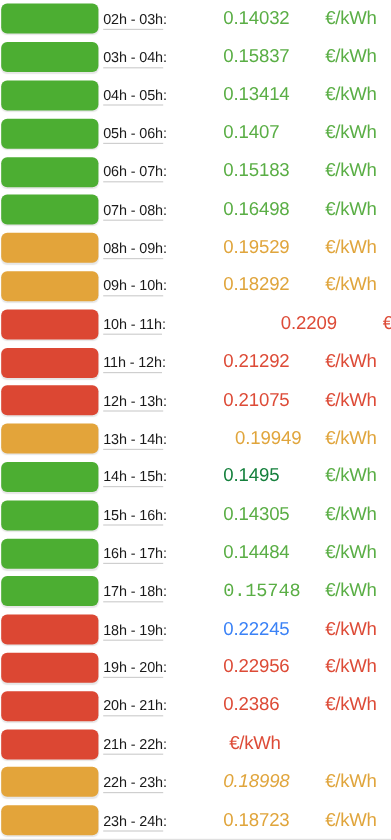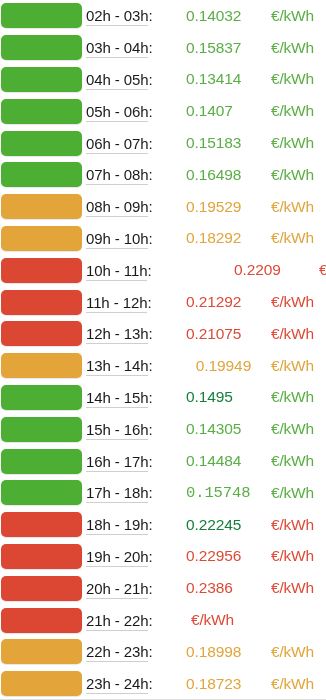--- a/index.html
+++ b/index.html
@@ -33,21 +33,21 @@
   .level-bar {
     width:81px;
     height:25px;
     border-radius:5px;
     margin-left:1px;
     box-shadow:0 1px 1px rgba(0,0,0,0.10);
   }
   .label-cell {
     flex:0 0 95px;
     width:95px;
-    font-size:15px;
+    font-size:12px;
     color:#1a1a1a;
     letter-spacing:-0.1px;
     text-align:left;
     white-space:nowrap;
     position:relative;
   }
   .label-cell .range-text {
     border-bottom:1px solid #cfcfcf;
     padding-bottom:1px;
   }
@@ -202,21 +202,21 @@
       </div>
       <div class="label-cell"><span class="range-text">17h - 18h</span><span class="colon">:</span></div>
       <div class="value-cell" style="color: rgb(90, 174, 69); font-family: Liberation Mono, monospace;">0.15748</div>
       <div class="unit-cell" style="color: rgb(90, 174, 69);">€/kWh</div>
     </div>
     <div class="price-row">
       <div class="bar-cell">
         <div class="level-bar" style="background: rgb(220, 71, 51);"></div>
       </div>
       <div class="label-cell"><span class="range-text">18h - 19h</span><span class="colon">:</span></div>
-      <div class="value-cell" style="color: #15803d;">0.22245</div>
+      <div class="value-cell" style="color: #3b82f6;">0.22245</div>
       <div class="unit-cell" style="color: rgb(221, 75, 55);">€/kWh</div>
     </div>
     <div class="price-row">
       <div class="bar-cell">
         <div class="level-bar" style="background: rgb(220, 71, 51);"></div>
       </div>
       <div class="label-cell"><span class="range-text">19h - 20h</span><span class="colon">:</span></div>
       <div class="value-cell" style="color: rgb(221, 75, 55);">0.22956</div>
       <div class="unit-cell" style="color: rgb(221, 75, 55);">€/kWh</div>
     </div>
@@ -233,21 +233,21 @@
         <div class="level-bar" style="background: rgb(220, 71, 51);"></div>
       </div>
       <div class="label-cell"><span class="range-text">21h - 22h</span><span class="colon">:</span></div>
       <div class="unit-cell" style="color: rgb(221, 75, 55);">€/kWh</div>
     </div>
     <div class="price-row">
       <div class="bar-cell">
         <div class="level-bar" style="background: rgb(227, 164, 58);"></div>
       </div>
       <div class="label-cell"><span class="range-text">22h - 23h</span><span class="colon">:</span></div>
-      <div class="value-cell" style="color: rgb(224, 165, 60);">0.18998</div>
+      <div class="value-cell" style="color: rgb(224, 165, 60); font-style: italic;">0.18998</div>
       <div class="unit-cell" style="color: rgb(224, 165, 60);">€/kWh</div>
     </div>
     <div class="price-row">
       <div class="bar-cell">
         <div class="level-bar" style="background: rgb(227, 164, 58);"></div>
       </div>
       <div class="label-cell"><span class="range-text">23h - 24h</span><span class="colon">:</span></div>
       <div class="value-cell" style="color: rgb(224, 165, 60);">0.18723</div>
       <div class="unit-cell" style="color: rgb(224, 165, 60);">€/kWh</div>
     </div>

